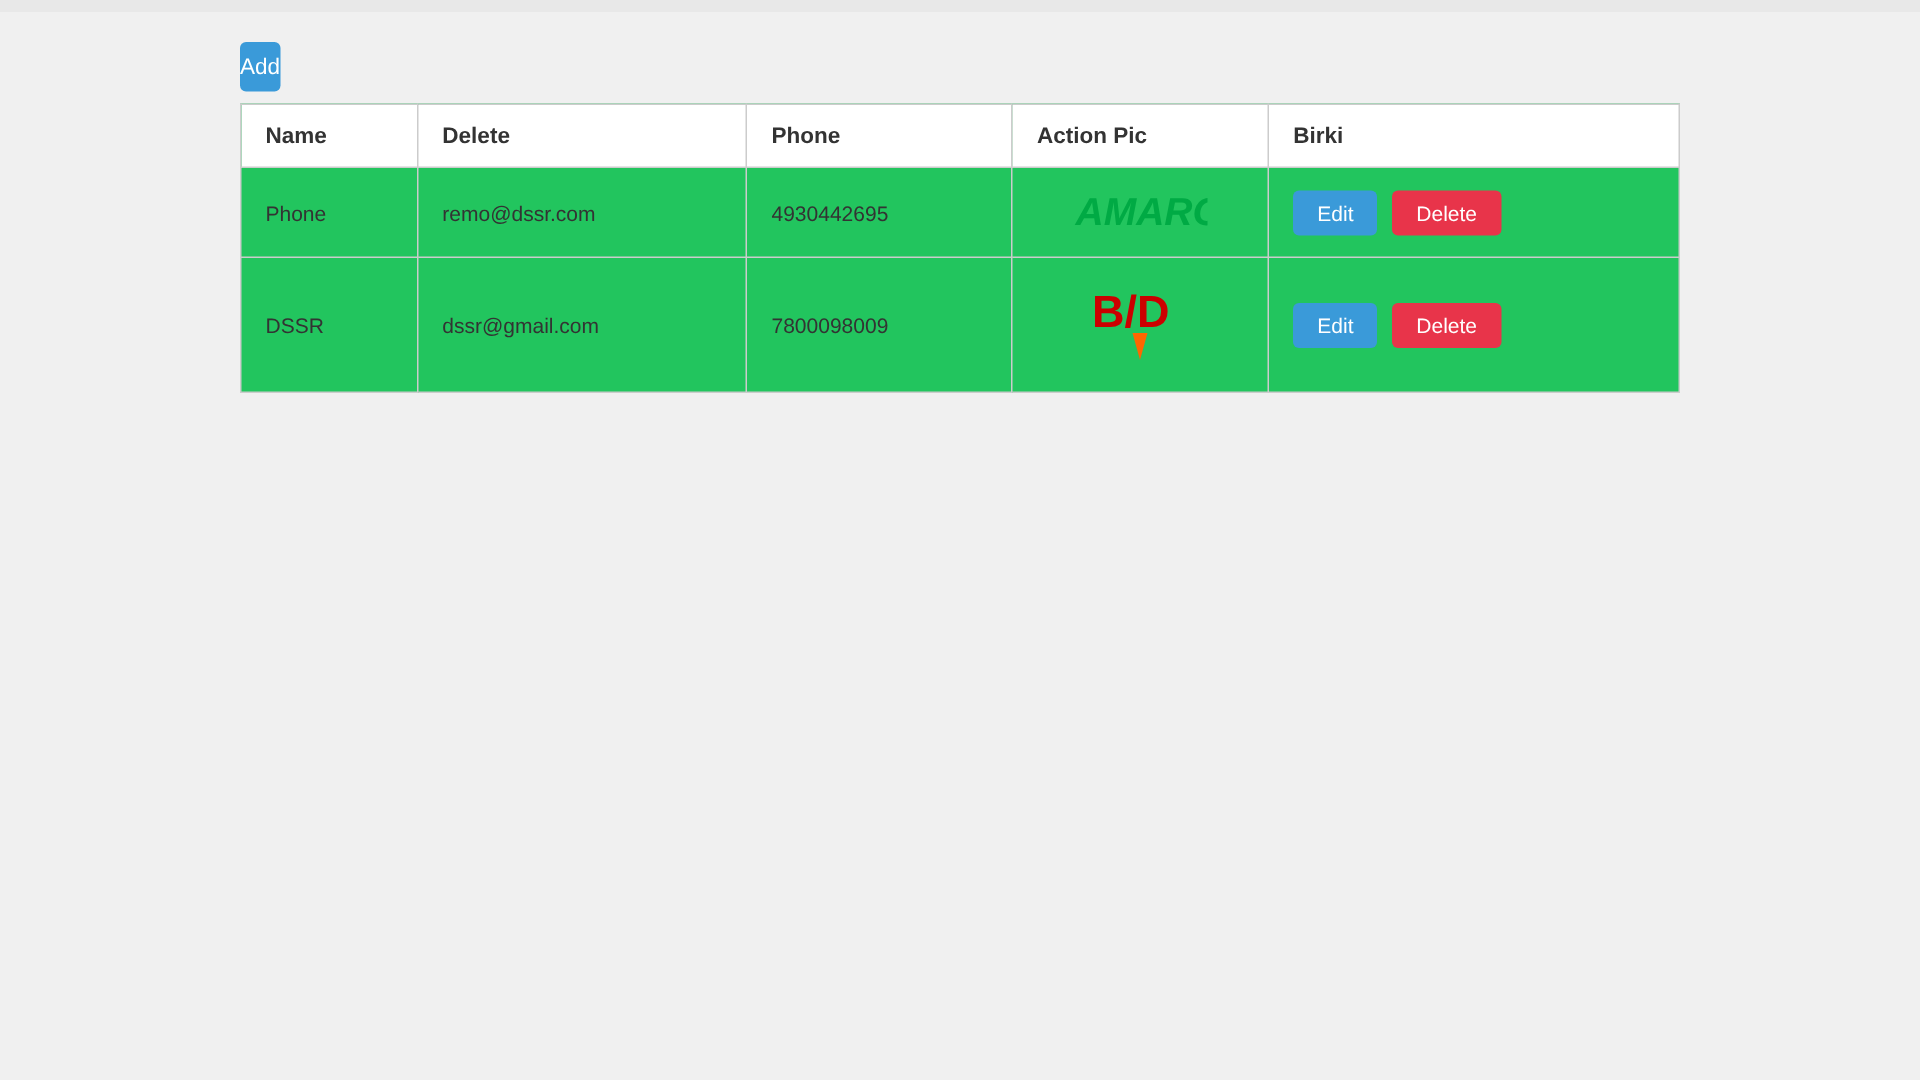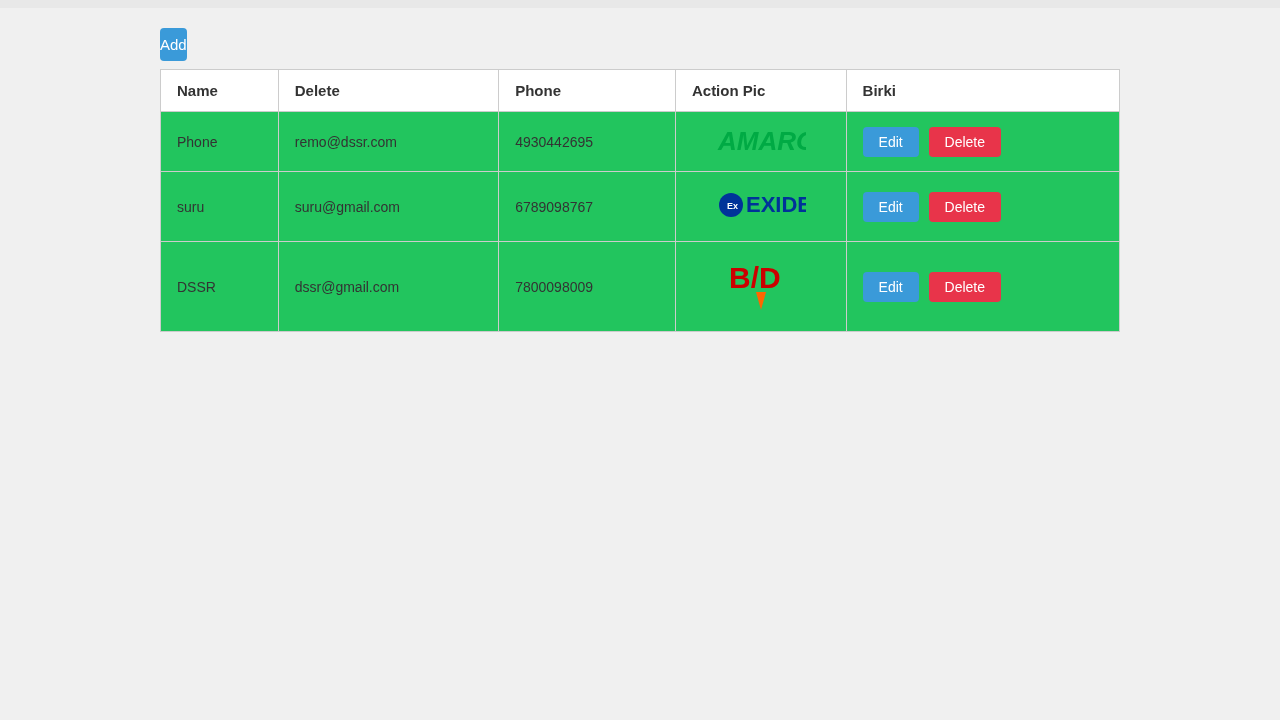--- a/index.html
+++ b/index.html
@@ -136,36 +136,20 @@
       <svg width="90" height="40" viewBox="0 0 90 40">
     <text x="2" y="30" font-size="26" font-weight="900" fill="#00aa44" font-family="Arial" font-style="italic">AMARON</text>
   </svg>
     </td>
     <td class="action-cell">
       <button class="edit-btn">Edit</button>
       <button class="delete-btn">Delete</button>
     </td>
   </tr>
         <tr>
-    <td>suru</td>
-    <td>suru@gmail.com</td>
-    <td>6789098767</td>
-    <td class="profile-pic-cell">
-      <svg width="90" height="50" viewBox="0 0 90 50">
-    <circle cx="15" cy="25" r="12" fill="#003399"></circle>
-    <text x="11" y="29" font-size="9" fill="white" font-weight="bold" font-family="Arial">Ex</text>
-    <text x="30" y="32" font-size="22" font-weight="900" fill="#003399" font-family="Arial">EXIDE</text>
-  </svg>
-    </td>
-    <td class="action-cell">
-      <button class="edit-btn">Edit</button>
-      <button class="delete-btn">Delete</button>
-    </td>
-  </tr>
-        <tr>
     <td>DSSR</td>
     <td>dssr@gmail.com</td>
     <td>7800098009</td>
     <td class="profile-pic-cell">
       <svg width="80" height="70" viewBox="0 0 80 70">
     <text x="8" y="38" font-size="30" font-weight="900" fill="#cc0000" font-family="Arial">B/D</text>
     <polygon points="35,42 40,60 45,42" fill="#ff6600"></polygon>
   </svg>
     </td>
     <td class="action-cell">

